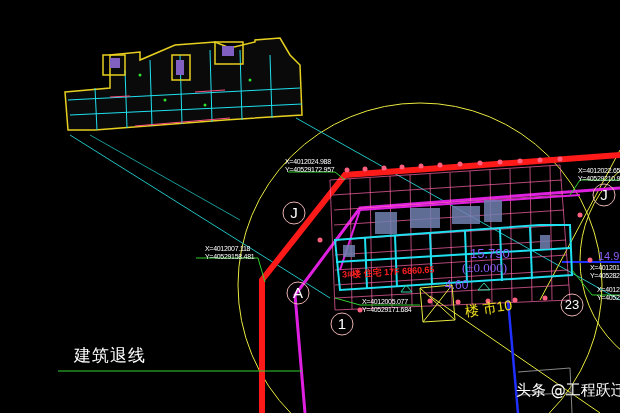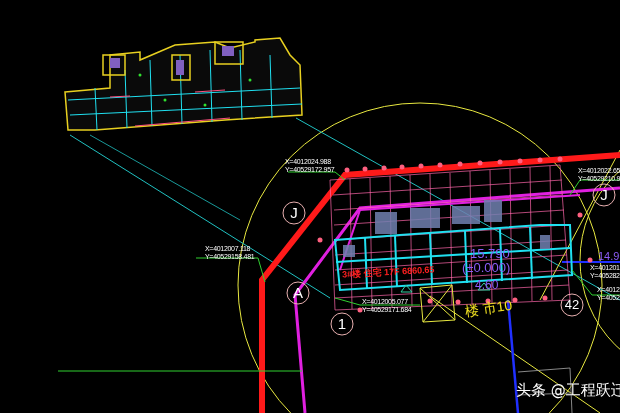--- a/index.html
+++ b/index.html
@@ -201,29 +201,30 @@
   <div>Y=405282</div>
 </div>
 <div class="coord" style="left:597px;top:286px;">
   <div>X=4012</div>
   <div>Y=40529</div>
 </div>
 
 <div class="axis-label" style="left:284px;top:203px;">J</div>
 <div class="axis-label" style="left:288px;top:283px;">A</div>
 <div class="axis-label" style="left:332px;top:314px;">1</div>
-<div class="axis-label" style="left:562px;top:295px;font-size:13px;">42</div>
+<div class="axis-label" style="left:562px;top:295px;font-size:13px;">23</div>
 <div class="axis-label" style="left:594px;top:185px;">J</div>
 
 <div class="red-note" style="left:342px;top:266px;transform:rotate(-3deg);">3#楼 住宅 17F 6860.65</div>
 <div class="elev" style="left:470px;top:246px;">15.790</div>
-<div class="elev" style="left:462px;top:260px;">(±0.000)</div>
-<div class="elev" style="left:445px;top:278px;font-size:12px;margin-left:30px;">4.60</div>
+<div class="elev" style="left:462px;top:260px;font-family:Liberation Serif, serif;">(±0.000)</div>
+<div class="elev" style="left:445px;top:278px;font-size:12px;">4.60</div>
 <div class="elev" style="left:598px;top:250px;font-size:11px;">14.90</div>
 <div class="yellow-note" style="left:465px;top:300px;">楼 市10</div>
 
+<div class="setback-label">建筑退线</div>
 
 <div class="watermark">
   <b>头条</b>
   <span>@工程跃迁</span>
 </div>
 
 </div>
 
 </body></html>

